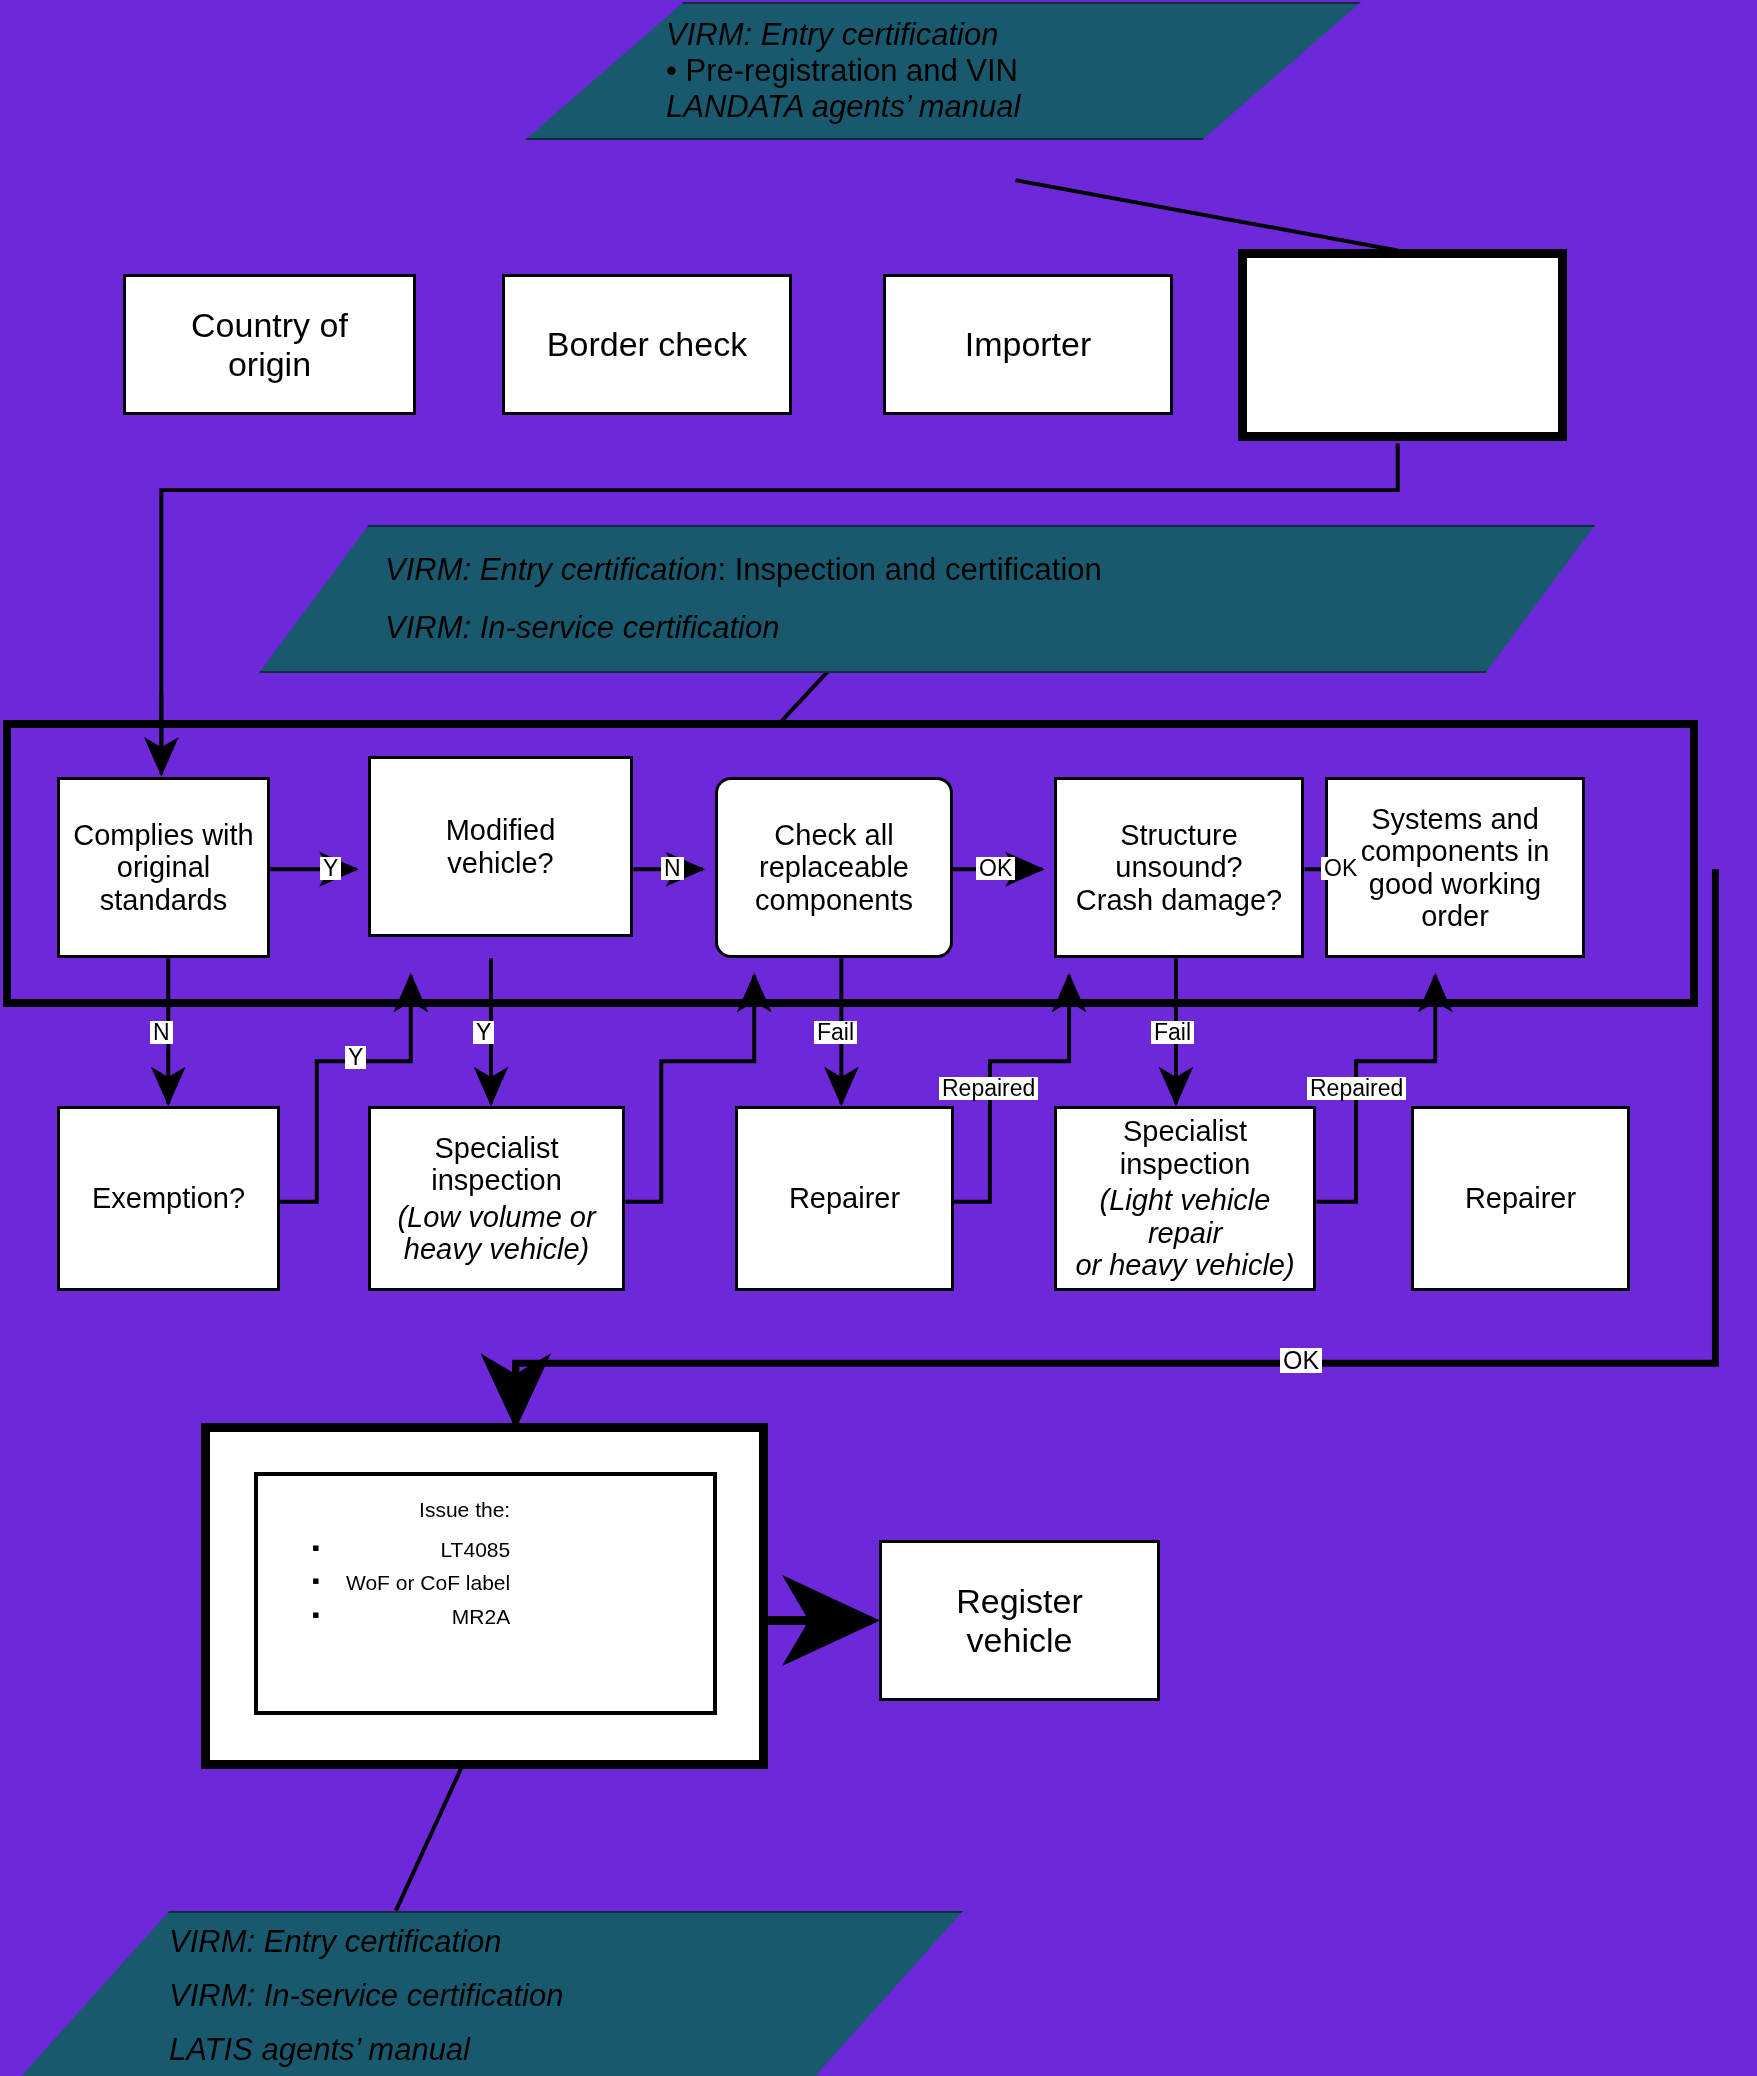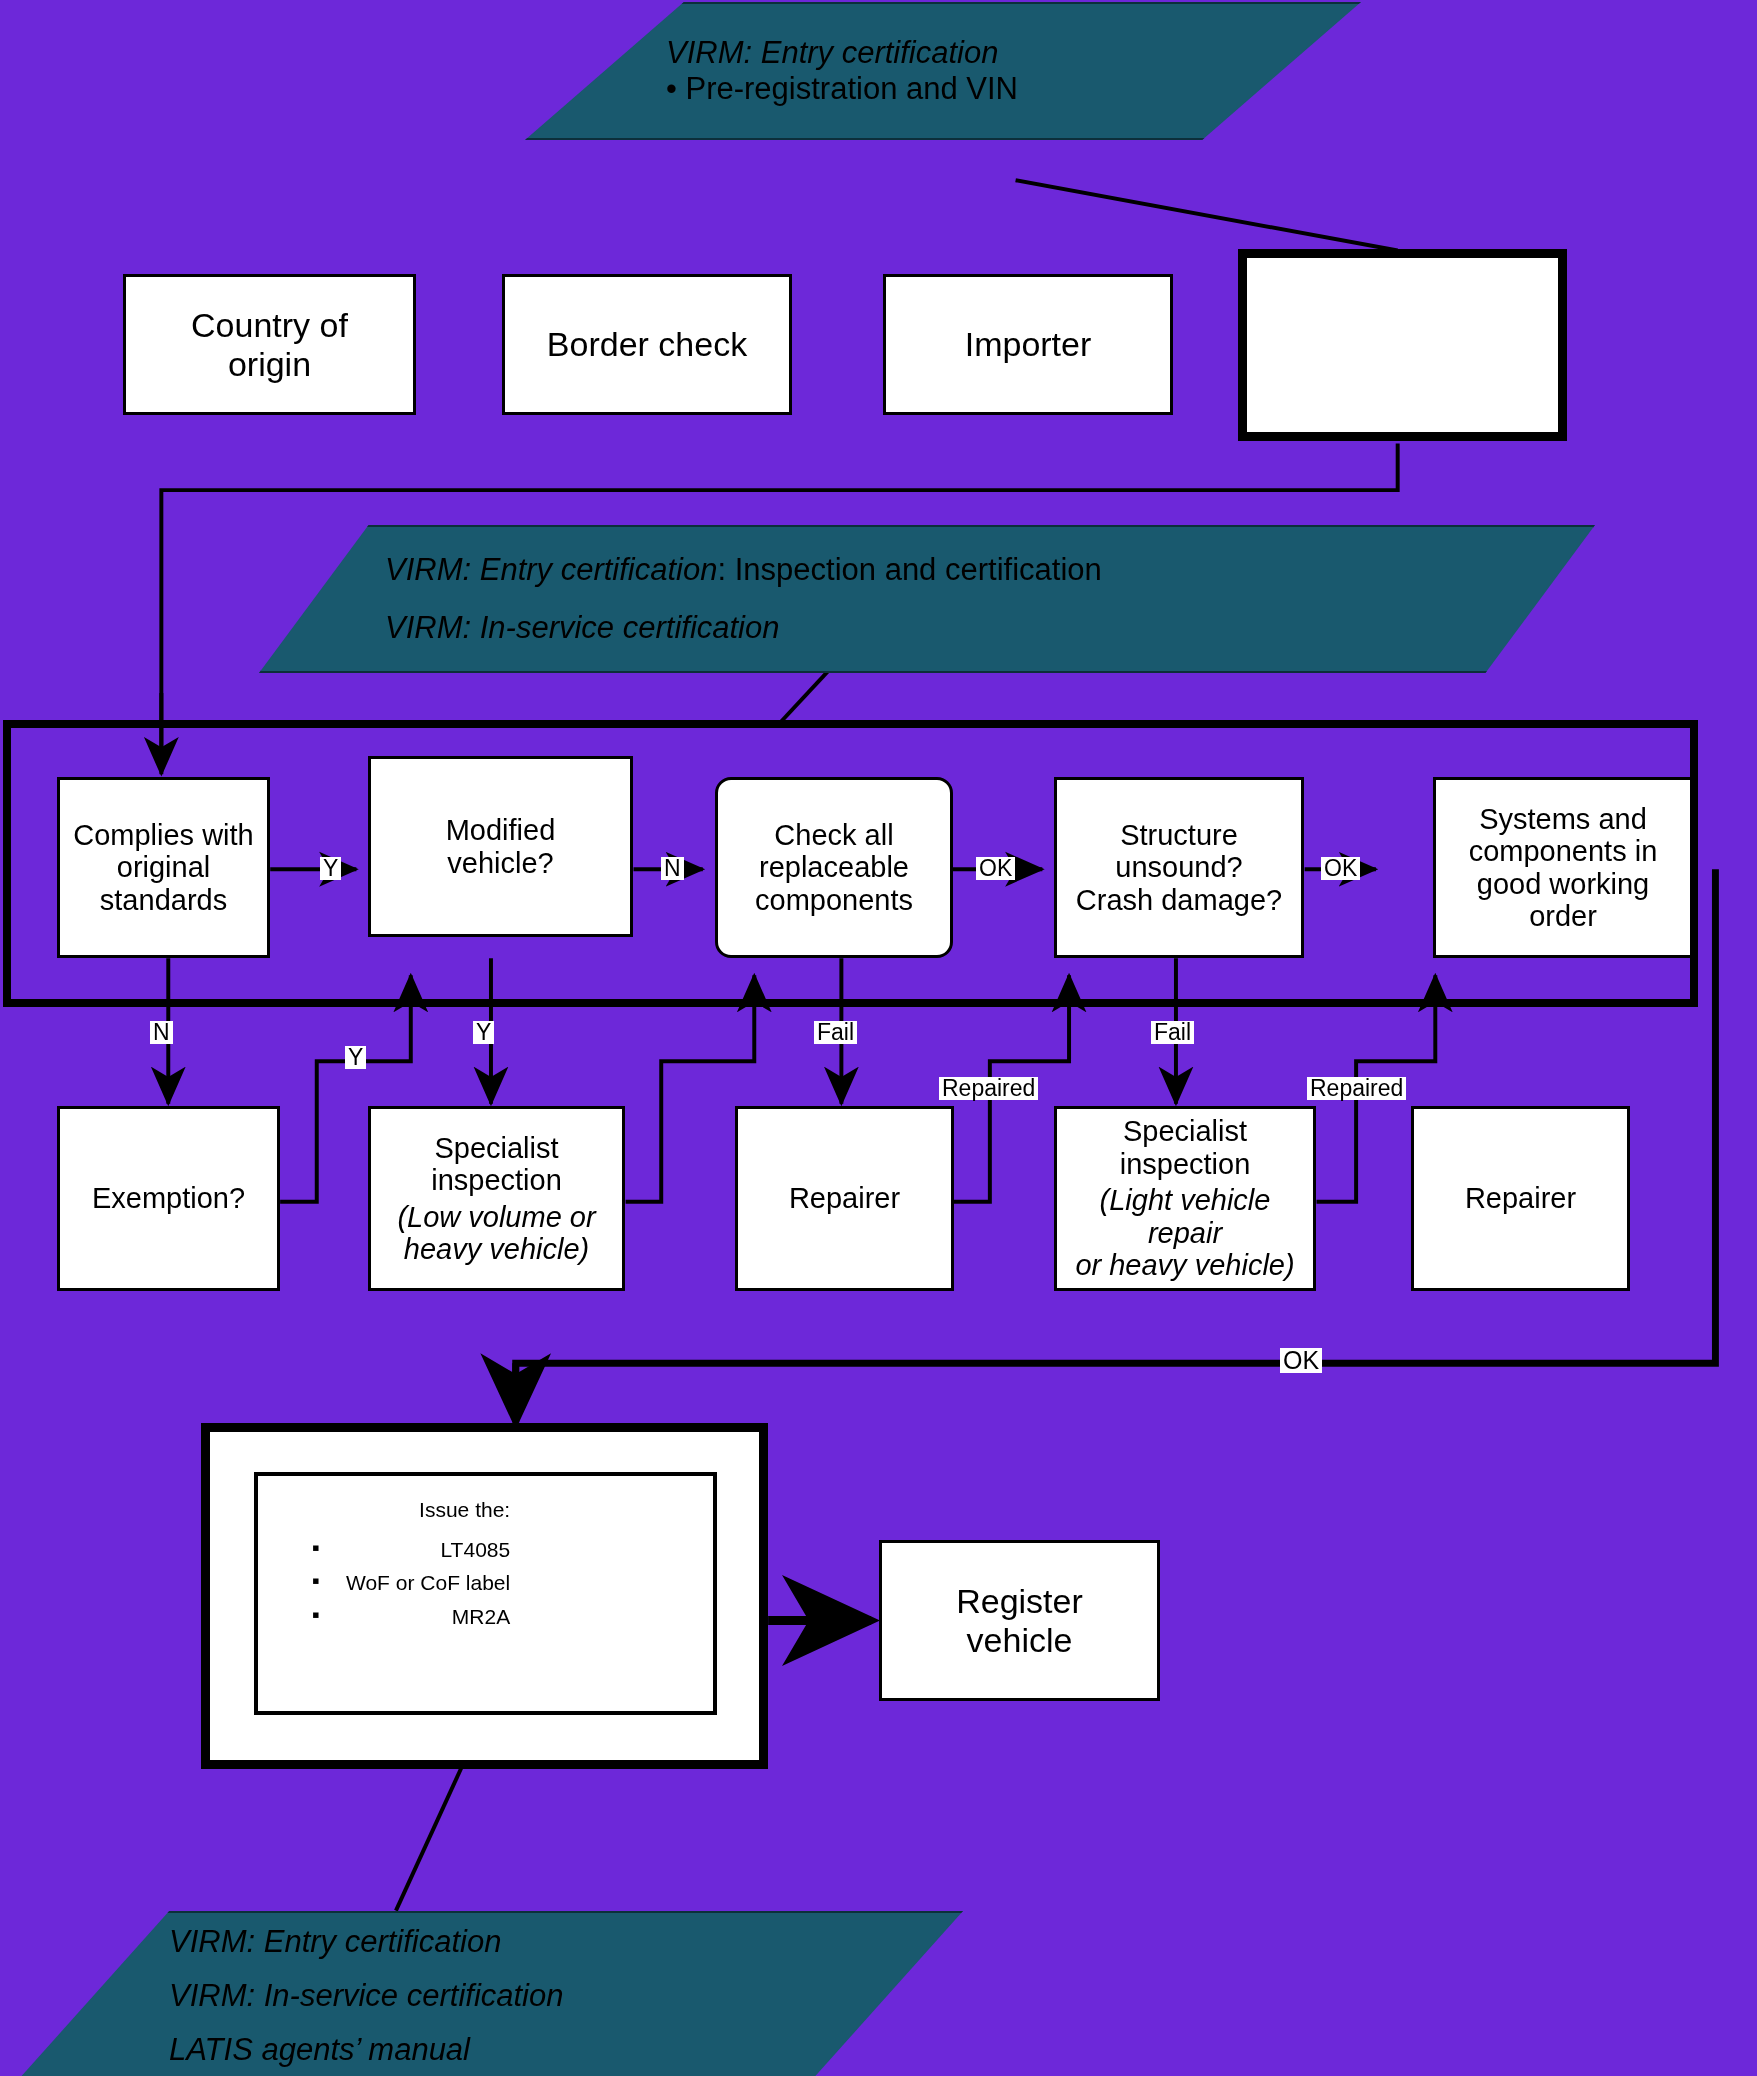--- a/index.html
+++ b/index.html
@@ -89,20 +89,21 @@
 
     <line x1="466" y1="1786" x2="400" y2="1930" stroke="#000" stroke-width="4"></line>
   </svg>
 
   <div class="para" style="left:525px;top:2px;width:693px;height:134px;
               clip-path:polygon(19% 0,100% 0,81% 100%,0% 100%);padding:0 0 0 139px;">
     <div class="line">VIRM: Entry certification</div>
     <div class="bullet">
       <span>•&nbsp;</span><span>Pre-registration and VIN</span>
     </div>
+    <div class="line">LANDATA agents’ manual</div>
   </div>
 
   <div class="node big" style="left:123px;top:274px;width:293px;height:141px;">
     <span class="txt">Country of<br>origin</span>
   </div>
 
   <div class="node big" style="left:502px;top:274px;width:290px;height:141px;">
     <span class="txt">Border check</span>
   </div>
 
@@ -131,21 +132,21 @@
   </div>
 
   <div class="node mid" style="left:715px;top:777px;width:238px;height:181px;border-radius:16px;">
     <span class="txt">Check all<br>replaceable<br>components</span>
   </div>
 
   <div class="node mid" style="left:1054px;top:777px;width:250px;height:181px;">
     <span class="txt">Structure<br>unsound?<br>Crash damage?</span>
   </div>
 
-  <div class="node mid" style="left:1433px;top:777px;width:260px;height:181px;">
+  <div class="node mid" style="left:1325px;top:777px;width:260px;height:181px;">
     <span class="txt">Systems and<br>components in<br>good working<br>order</span>
   </div>
 
   <div class="node mid" style="left:57px;top:1106px;width:223px;height:185px;">
     <span class="txt">Exemption?</span>
   </div>
 
   <div class="node mid" style="left:368px;top:1106px;width:257px;height:185px;flex-direction:column;">
     <span class="txt">Specialist<br>inspection</span>
     <span class="txt em">(Low volume or<br>heavy vehicle)</span>

